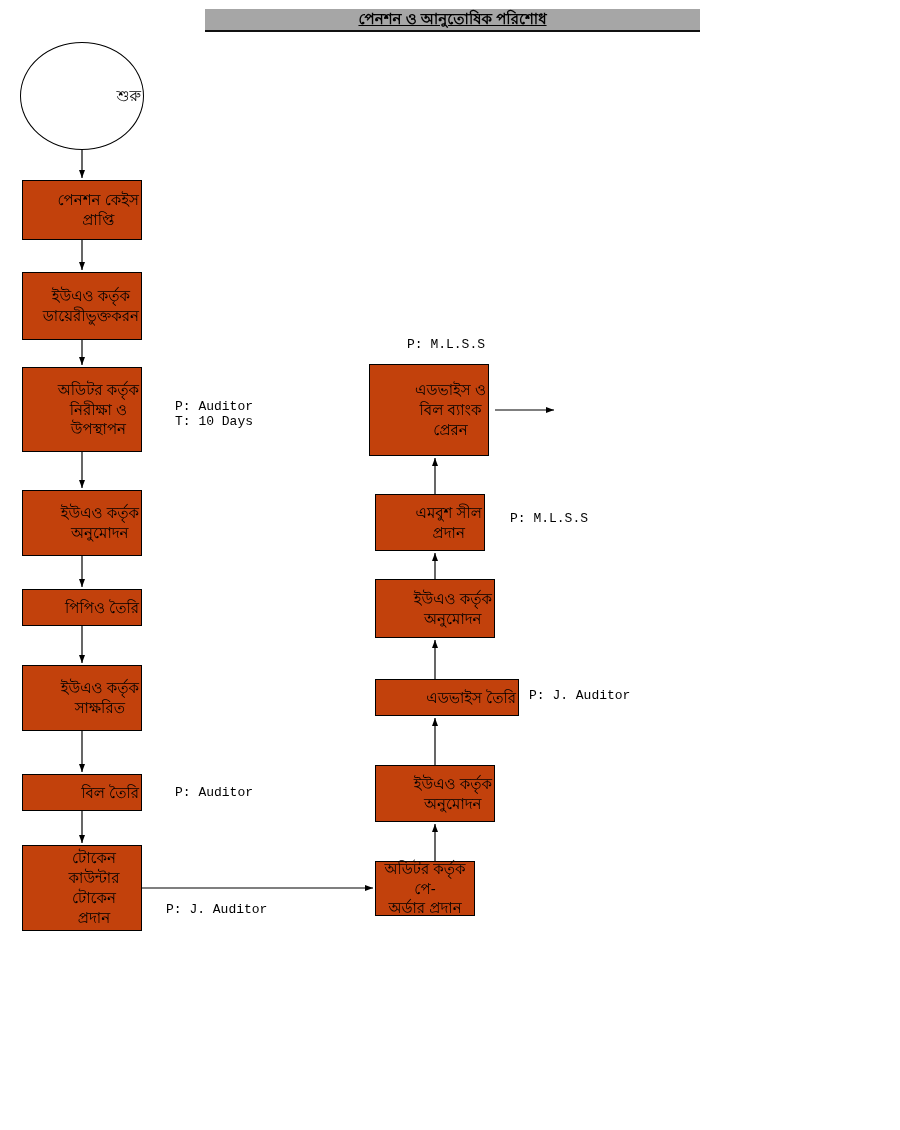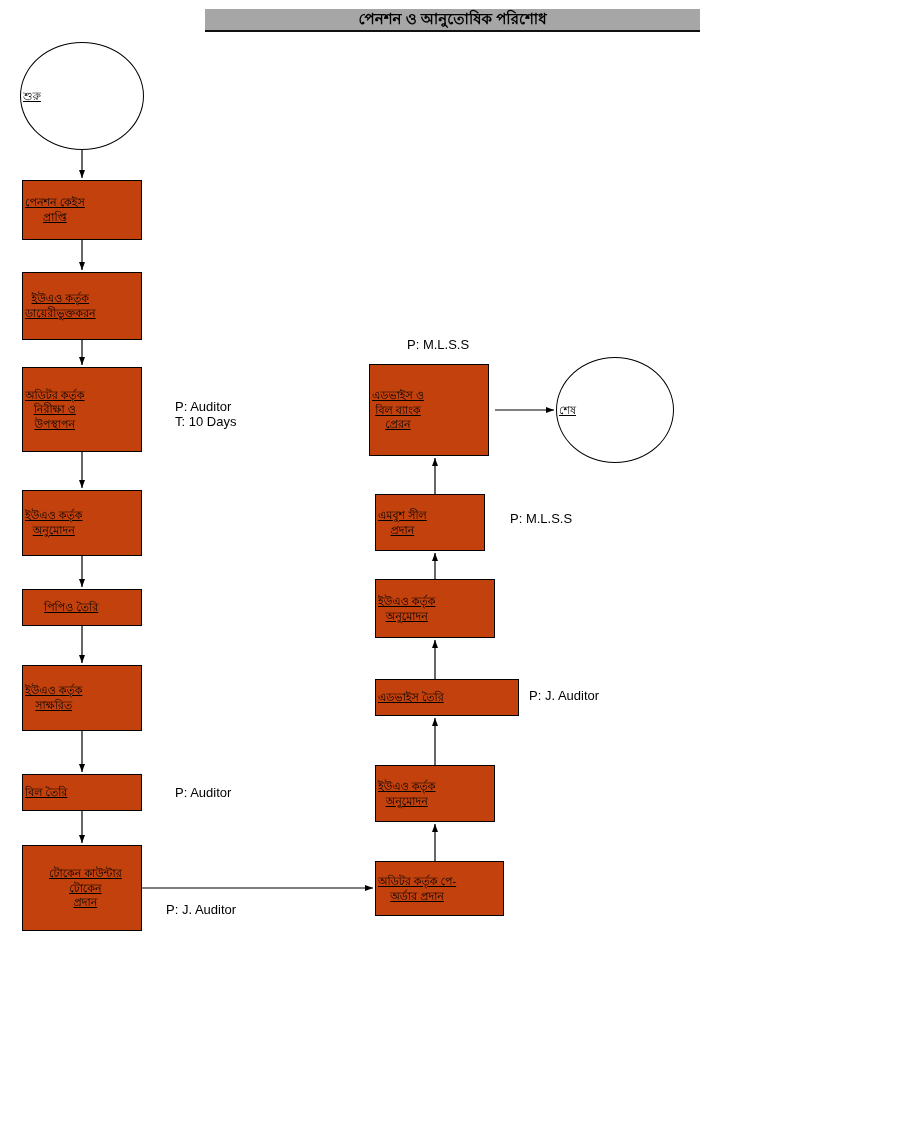--- a/index.html
+++ b/index.html
@@ -6,32 +6,32 @@
   html,body { background:#ffffff; }
   body { font-family:"Liberation Sans","DejaVu Sans",sans-serif; }
   .canvas {
     position:relative; width:900px; height:1130px;
     background:#ffffff; overflow:hidden;
   }
   .titlebar {
     position:absolute; left:205px; top:9px; width:495px; height:23px;
     background:#a6a6a6; border-bottom:2px solid #111111;
     display:flex; align-items:center; justify-content:center;
-    font-size:15px; font-weight:bold; color:#000000;
+    font-size:15px; font-weight:bold; color:#000000;text-decoration:underline;
   }
   .node {
-    position:absolute; display:flex; align-items:center; justify-content:flex-start;
-    text-align:center; font-size:11px; color:#000000;
-    line-height:1.32; white-space:pre-line; padding:2px;text-decoration:underline;
+    position:absolute; display:flex; align-items:center; justify-content:flex-end;
+    text-align:center; font-size:15px; color:#000000;
+    line-height:1.32; white-space:pre-line; padding:2px;
   }
   .box { border:1px solid #000000; background:#c2410c; }
   .ellipse { border:1px solid #000000; background:#ffffff; border-radius:50%; }
   .ann {
     position:absolute; font-size:13px; color:#000000;
-    line-height:1.18; white-space:pre-line;
+    line-height:1.18; white-space:pre-line;font-family:Liberation Mono, monospace;
   }
   svg.arrows { position:absolute; left:0; top:0; }
   svg.arrows line { stroke:#000000; stroke-width:1.2; }
 </style>
 </head>
 <body>
 
 <div class="canvas">
 
   <svg class="arrows" width="900" height="1130" aria-hidden="true">
@@ -102,21 +102,21 @@
   <div class="node box" style="left:22px; top:774px; width:120px; height:37px;">
     <span>বিল তৈরি</span>
   </div>
 
   <div class="node box" style="left:22px; top:845px; width:120px; height:86px;padding-left:26px;">
     <span>টোকেন কাউন্টার
 টোকেন
 প্রদান</span>
   </div>
 
-  <div class="node box" style="left:375px; top:861px; width:129px; height:55px;">
+  <div class="node box" style="left:375px; top:861px; width:100px; height:55px;">
     <span>অডিটর কর্তৃক পে-
 অর্ডার প্রদান</span>
   </div>
 
   <div class="node box" style="left:375px; top:765px; width:120px; height:57px;">
     <span>ইউএও কর্তৃক
 অনুমোদন</span>
   </div>
 
   <div class="node box" style="left:375px; top:679px; width:144px; height:37px;">
@@ -132,23 +132,20 @@
     <span>এমবুশ সীল
 প্রদান</span>
   </div>
 
   <div class="node box" style="left:369px; top:364px; width:120px; height:92px;">
     <span>এডভাইস ও
 বিল ব্যাংক
 প্রেরন</span>
   </div>
 
-  <div class="node ellipse" style="left:556px; top:357px; width:118px; height:106px;">
-    <span>শেষ</span>
-  </div>
 
   <div class="ann" style="left:175px; top:399px;">P: Auditor
 T: 10 Days</div>
 
   <div class="ann" style="left:175px; top:785px;">P: Auditor</div>
 
   <div class="ann" style="left:166px; top:902px;">P: J. Auditor</div>
 
   <div class="ann" style="left:407px; top:337px;">P: M.L.S.S</div>
 

